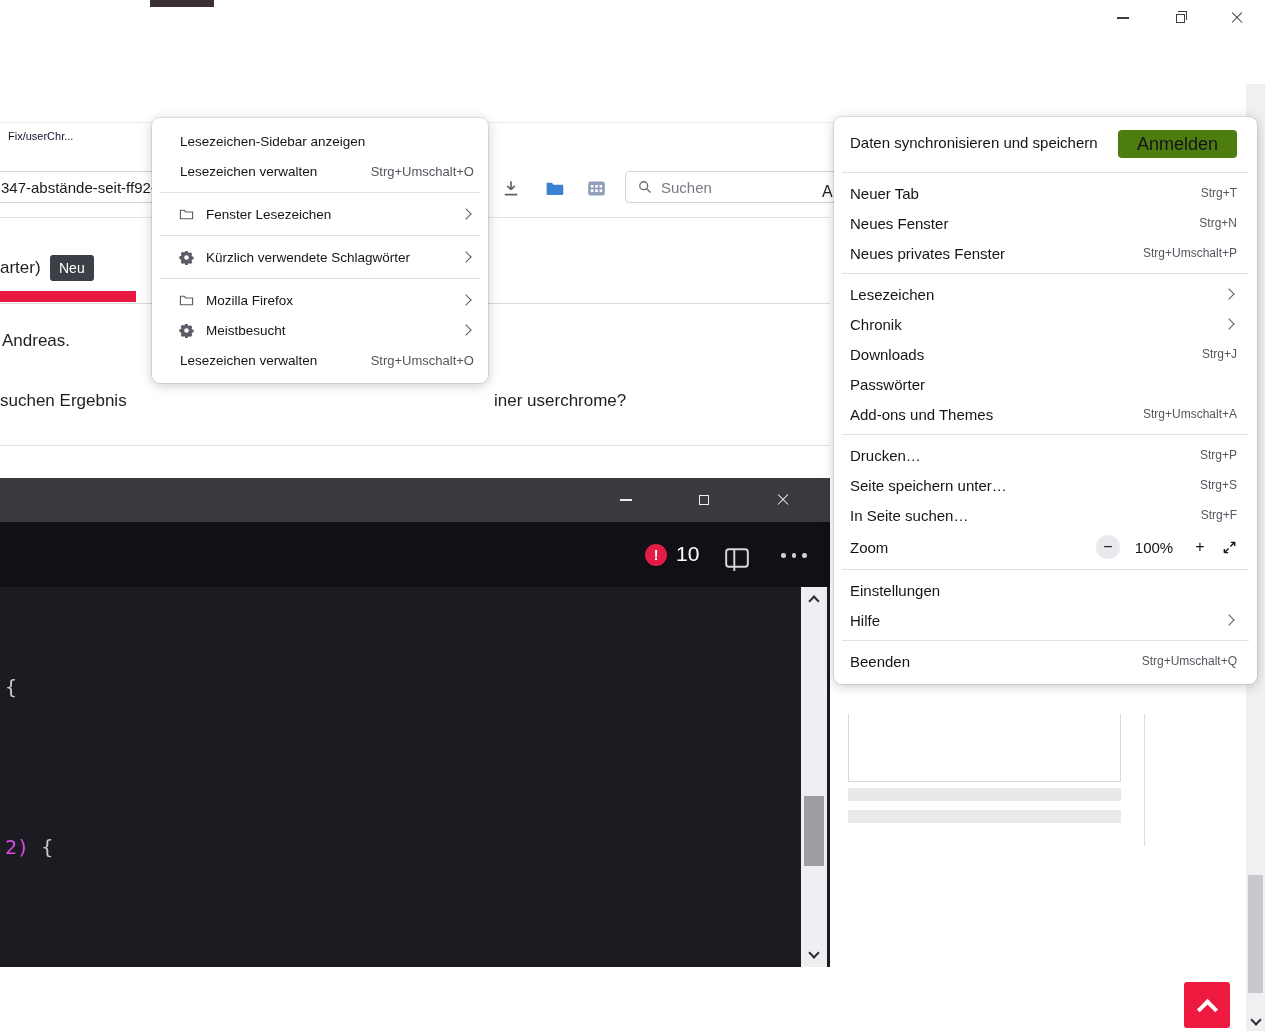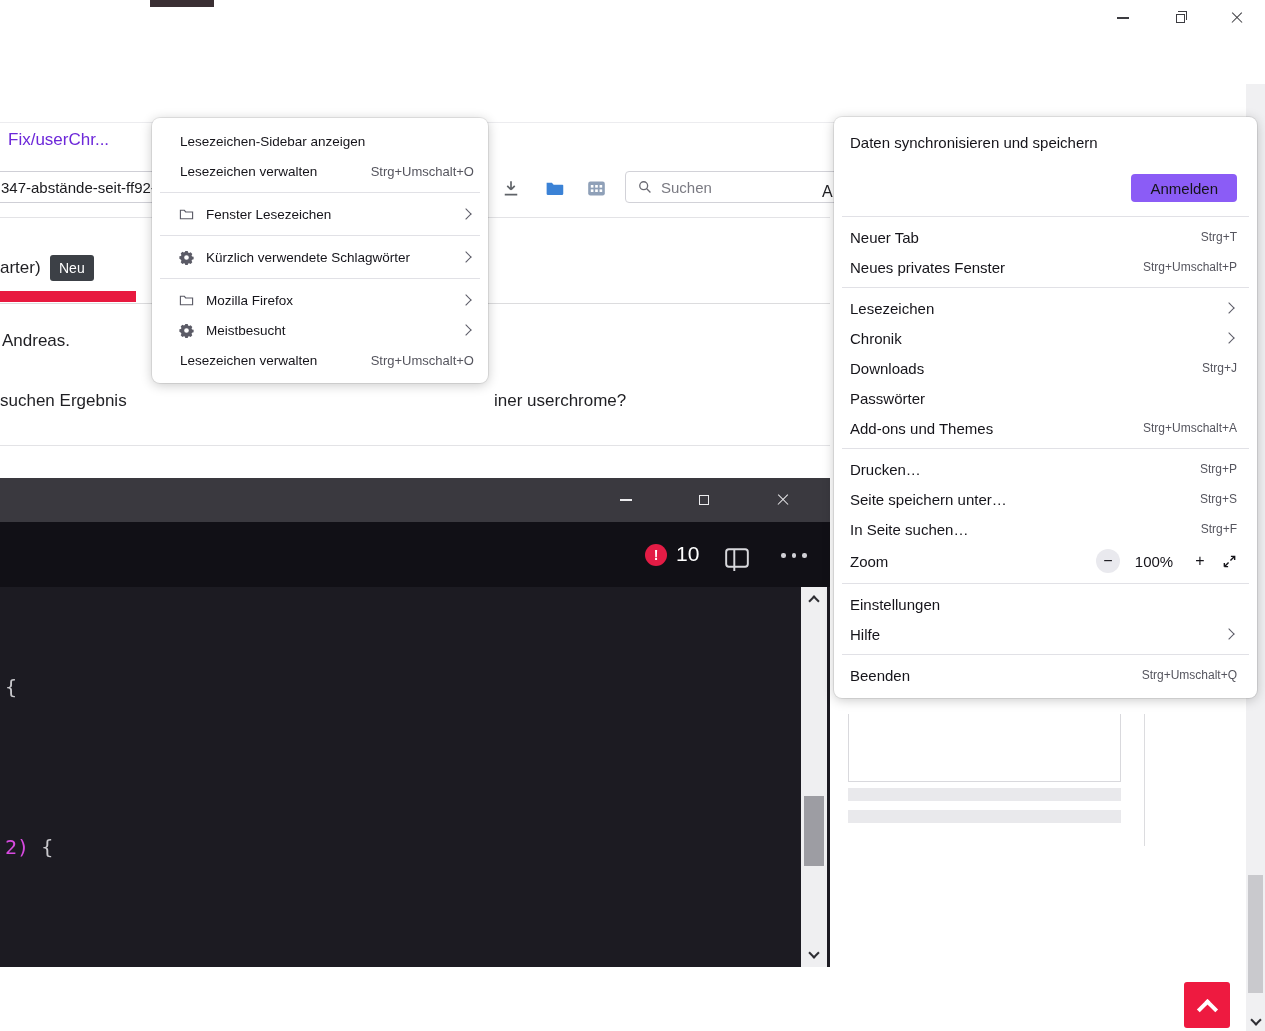--- a/index.html
+++ b/index.html
@@ -38,21 +38,21 @@
   .ext-vred { width:22px; height:22px; border-radius:50%; background:#d6293a; display:flex; align-items:center; justify-content:center; color:#fff; font-weight:bold; font-size:13px; }
   .ext-globe { width:22px; height:22px; border-radius:50%; background:radial-gradient(circle at 35% 32%, #8fdfe9, #2a9fc0 60%, #1f7fae); }
   .ext-maroon { width:21px; height:21px; border-radius:5px; background:#8c1a2c; }
   .burger { display:flex; flex-direction:column; gap:3px; }
   .burger span { width:16px; height:2px; background:#45454c; }
   .searchbox { position:absolute; left:625px; top:87px; width:285px; height:32px; border:1px solid #d2d2d8; border-radius:4px; background:#fff; display:flex; align-items:center; gap:9px; padding-left:12px; }
   .searchbox input { border:none; outline:none; flex:1; font-family:inherit; font-size:15px; color:#3c3c43; background:transparent; }
   .searchbox input::placeholder { color:#7a7a82; }
 
   
-  .bmbar-item { position:absolute; left:8px; top:130px; font-size:17px; color:#6d28d9; }
+  .bmbar-item { position:absolute; left:8px; top:130px; font-size:11px; color:#0f172a; }
   .pg-line { position:absolute; height:1px; background:#e3e3e6; }
   .pg-text { position:absolute; font-size:17px; color:#1f1f23; }
   .neu-badge { position:absolute; left:50px; top:255px; height:26px; line-height:26px; padding:0 9px; background:#3c4046; color:#fff; font-size:14px; border-radius:3px; }
   .red-bar { position:absolute; left:0; top:291px; width:136px; height:11px; background:#e8193f; }
 
   
   .quote-box { position:absolute; left:848px; top:714px; width:273px; height:68px; border-left:1px solid #d9d9dd; border-right:1px solid #d9d9dd; border-bottom:1px solid #d9d9dd; }
   .grey-bar { position:absolute; left:848px; width:273px; height:13px; background:#e9e9ec; }
   .card-edge { position:absolute; left:1144px; top:714px; width:1px; height:132px; background:#dcdcdf; }
 
@@ -81,21 +81,21 @@
   .bm-row.has-icon { padding-left:26px; }
   .bm-icon { width:16px; height:16px; margin-right:12px; color:#5b5b66; display:flex; align-items:center; justify-content:center; }
   .shortcut { margin-left:auto; color:#55555e; }
   .bm-row .shortcut { font-size:13px; }
   .row-chev { margin-left:auto; margin-right:4px; }
   .msep { height:1px; background:#e1e1e6; margin:6px 8px; }
 
   .app-menu { left:834px; top:117px; width:423px; padding:6px 0 8px; }
   .am-header { display:flex; align-items:flex-start; justify-content:space-between; padding:7px 20px 9px 16px; }
   .am-header-text { width:250px; font-size:15px; line-height:25px; }
-  .signin-btn { height:28px; padding:0 19px; background:#8b5cf6; border:none; border-radius:4px; font-family:inherit; font-size:15px; color:#15141a; display:flex; align-items:center;margin-top:44px; }
+  .signin-btn { height:28px; padding:0 19px; background:#4d7c0f; border:none; border-radius:4px; font-family:inherit; font-size:18px; color:#15141a; display:flex; align-items:center; }
   .am-row { height:30px; display:flex; align-items:center; padding:0 20px 0 16px; font-size:15px; }
   .am-row .shortcut { font-size:12px; }
   .app-menu .msep { margin:5px 8px; }
   .zoom-row { height:34px; }
   .zoom-controls { margin-left:auto; display:flex; align-items:center; gap:10px; }
   .zoom-btn { width:24px; height:24px; border-radius:50%; display:flex; align-items:center; justify-content:center; font-size:16px; color:#15141a; background:transparent; border:none; font-family:inherit; }
   .zoom-minus { background:#e9e9ee; }
   .zoom-value { width:48px; text-align:center; font-size:15px; }
 
   
@@ -351,20 +351,24 @@
     <div class="am-header-text">Daten synchronisieren und speichern</div>
     <button class="signin-btn">Anmelden</button>
   </div>
   <div class="msep"></div>
 
   <div class="am-row">
     <span>Neuer Tab</span>
     <span class="shortcut">Strg+T</span>
   </div>
   <div class="am-row">
+    <span>Neues Fenster</span>
+    <span class="shortcut">Strg+N</span>
+  </div>
+  <div class="am-row">
     <span>Neues privates Fenster</span>
     <span class="shortcut">Strg+Umschalt+P</span>
   </div>
   <div class="msep"></div>
 
   <div class="am-row">
     <span>Lesezeichen</span>
     <span class="chev row-chev"></span>
   </div>
   <div class="am-row">

